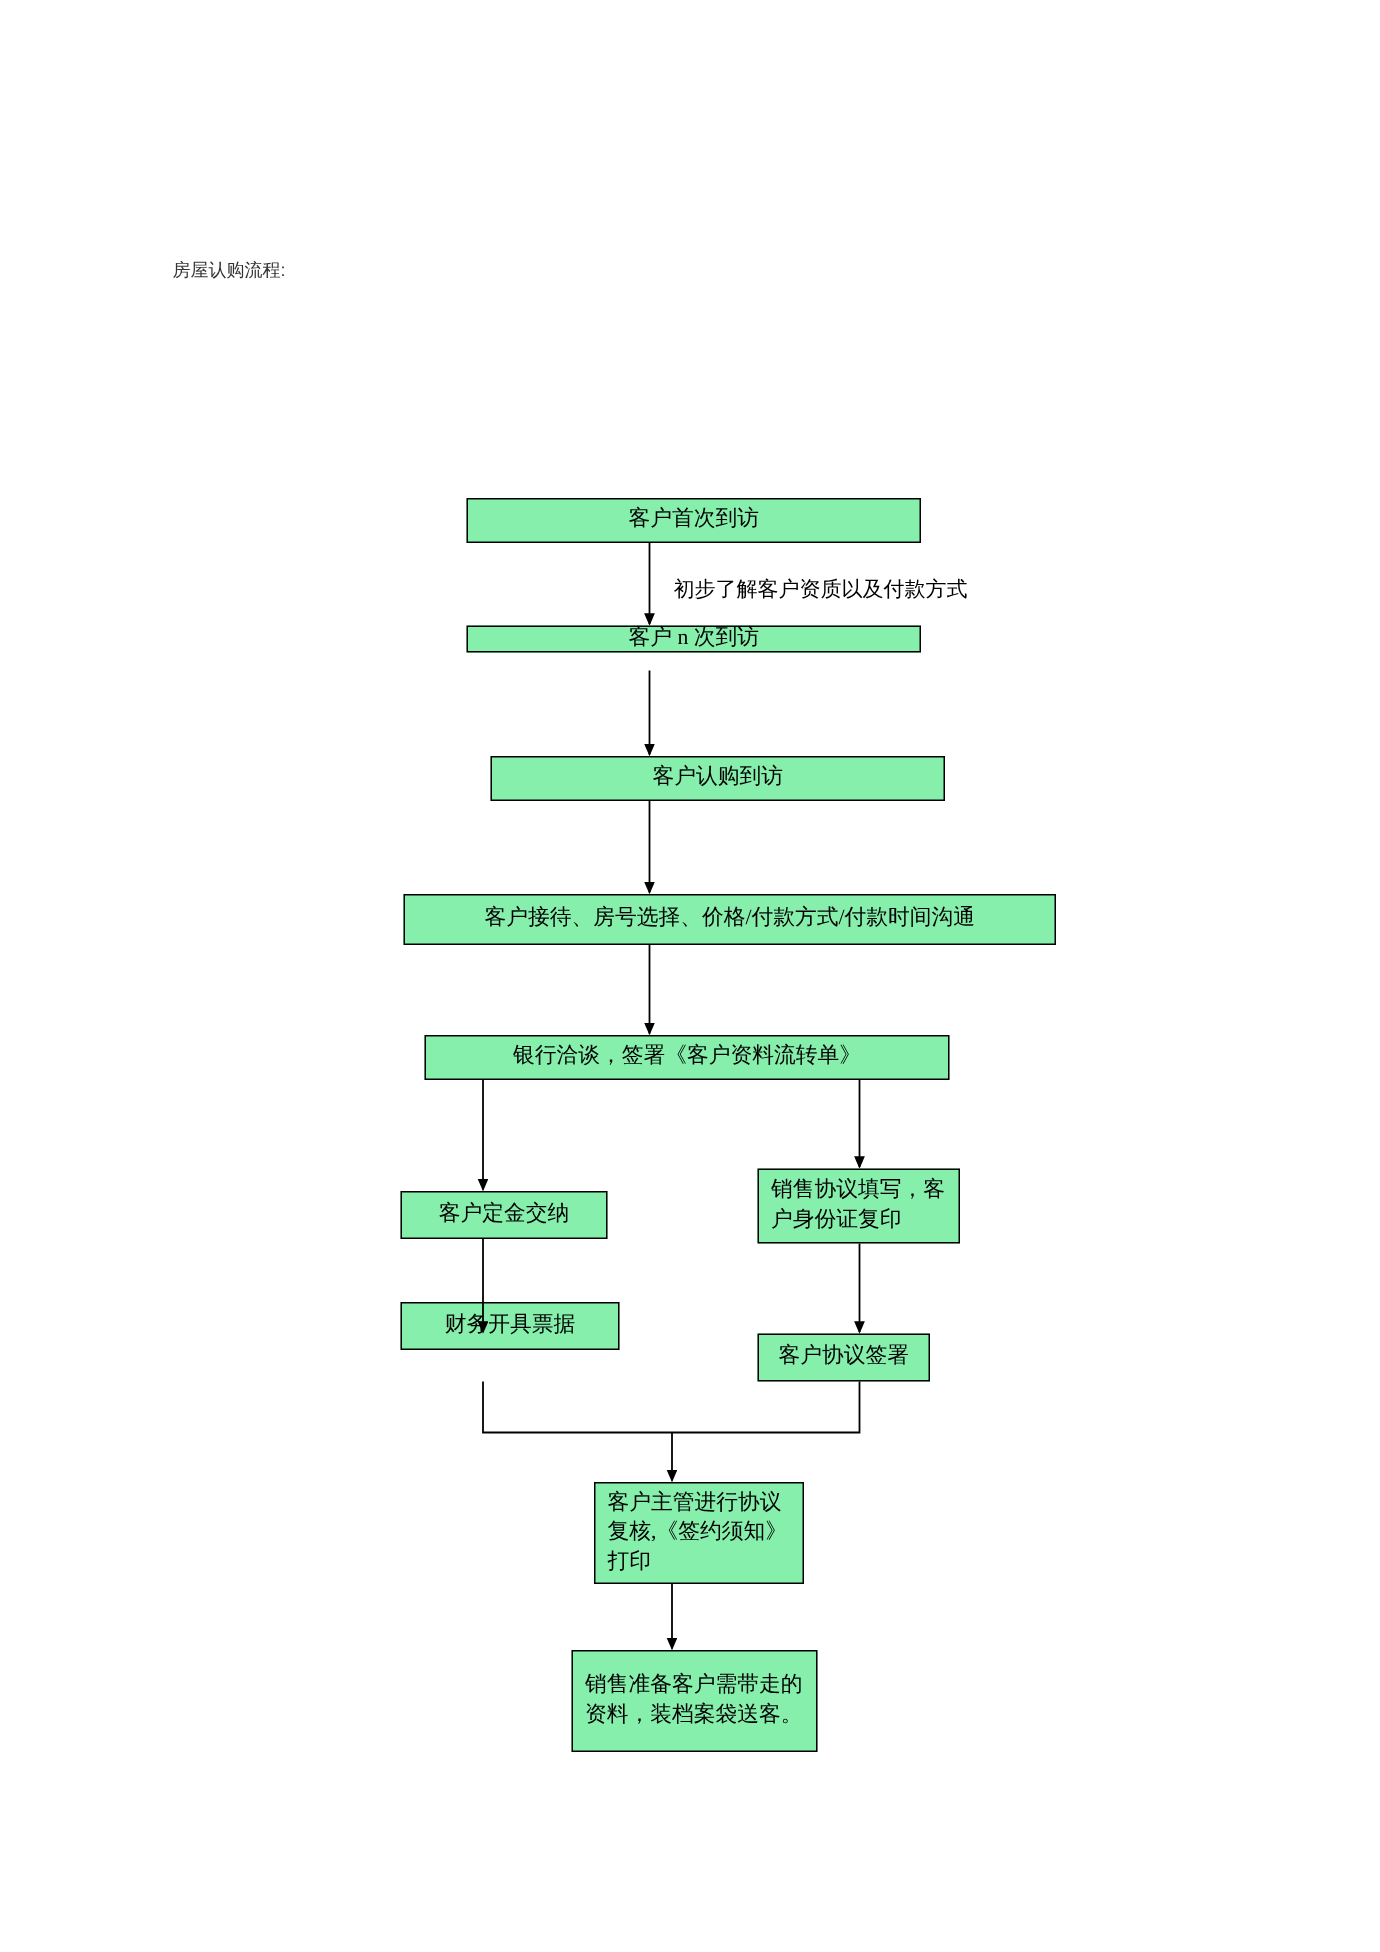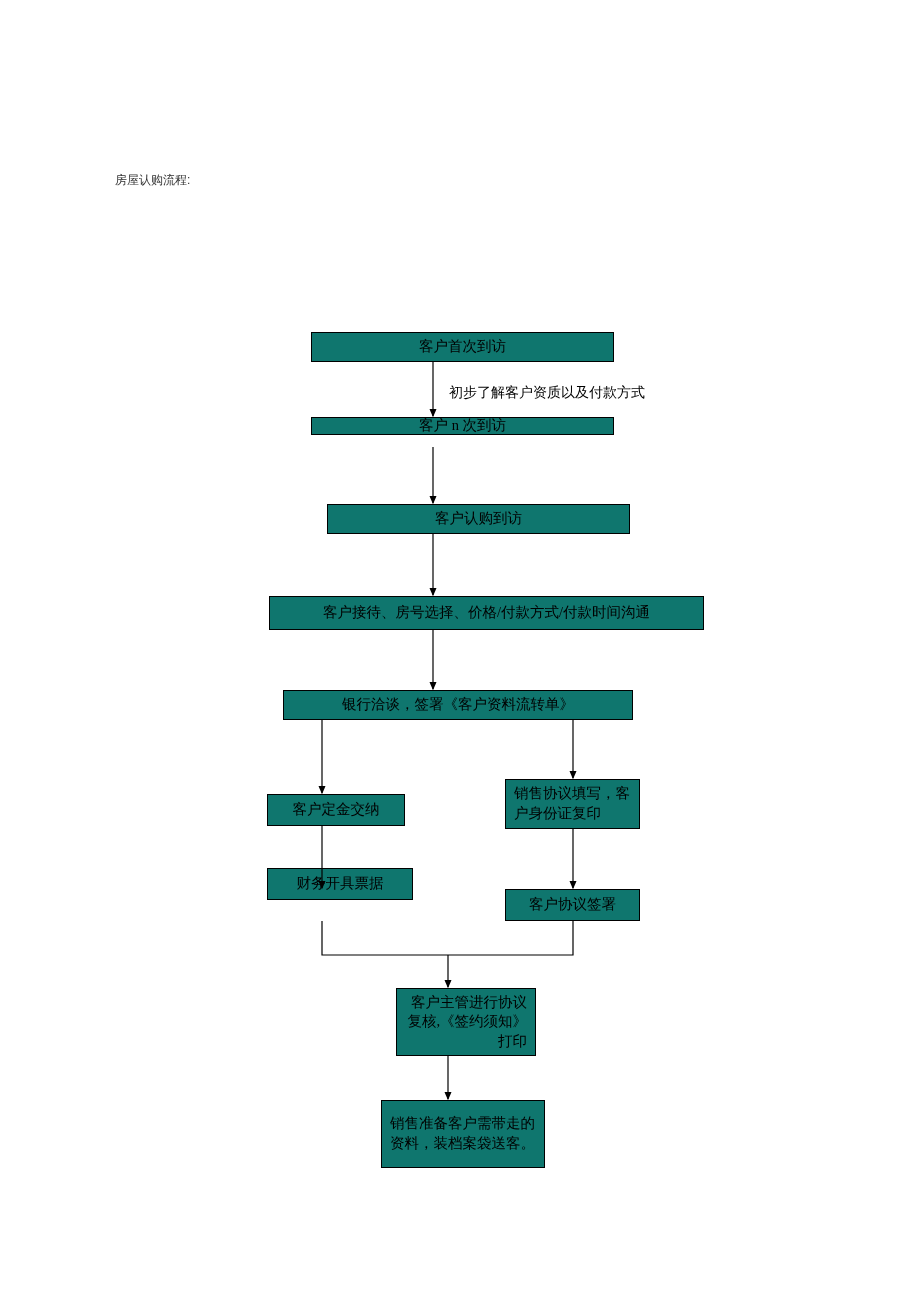--- a/index.html
+++ b/index.html
@@ -15,21 +15,21 @@
     position: absolute;
     left: 115px;
     top: 172px;
     font-size: 12px;
     color: #333;
     font-family: "Microsoft YaHei", sans-serif;
   }
   .box {
     position: absolute;
     border: 1px solid #000;
-    background: #0f766e;
+    background: #86efac;
     font-size: 14.5px;
     color: #000;
     display: flex;
     align-items: center;
     justify-content: center;
     text-align: center;
     box-sizing: border-box;
     padding: 4px 8px;
     line-height: 1.35;
   }
@@ -67,23 +67,23 @@
 <div class="box" style="left:269px; top:596px; width:435px; height:34px;">客户接待、房号选择、价格/付款方式/付款时间沟通</div>
 
 <div class="box" style="left:283px; top:690px; width:350px; height:30px;">银行洽谈，签署《客户资料流转单》</div>
 
 <div class="box" style="left:267px; top:794px; width:138px; height:32px;">客户定金交纳</div>
 
 <div class="box left-align" style="left:505px; top:779px; width:135px; height:50px;">销售协议填写，客户身份证复印</div>
 
 <div class="box" style="left:267px; top:850px; width:146px; height:32px;margin-top:18px;">财务开具票据</div>
 
-<div class="box" style="left:505px; top:889px; width:135px; height:32px;">客户协议签署</div>
+<div class="box" style="left:505px; top:889px; width:115px; height:32px;">客户协议签署</div>
 
-<div class="box left-align" style="left:396px; top:988px; width:140px; height:68px;text-align:right;">客户主管进行协议复核,《签约须知》打印</div>
+<div class="box left-align" style="left:396px; top:988px; width:140px; height:68px;">客户主管进行协议复核,《签约须知》打印</div>
 
 <div class="box left-align" style="left:381px; top:1100px; width:164px; height:68px;">销售准备客户需带走的资料，装档案袋送客。</div>
 
 <svg class="connectors">
   <defs>
     <marker id="arrow" markerWidth="8" markerHeight="8" refX="6" refY="3" orient="auto">
       <path d="M0,0 L7,3 L0,6 Z" fill="#000"></path>
     </marker>
   </defs>
   <g stroke="#000" stroke-width="1.2" fill="none">

